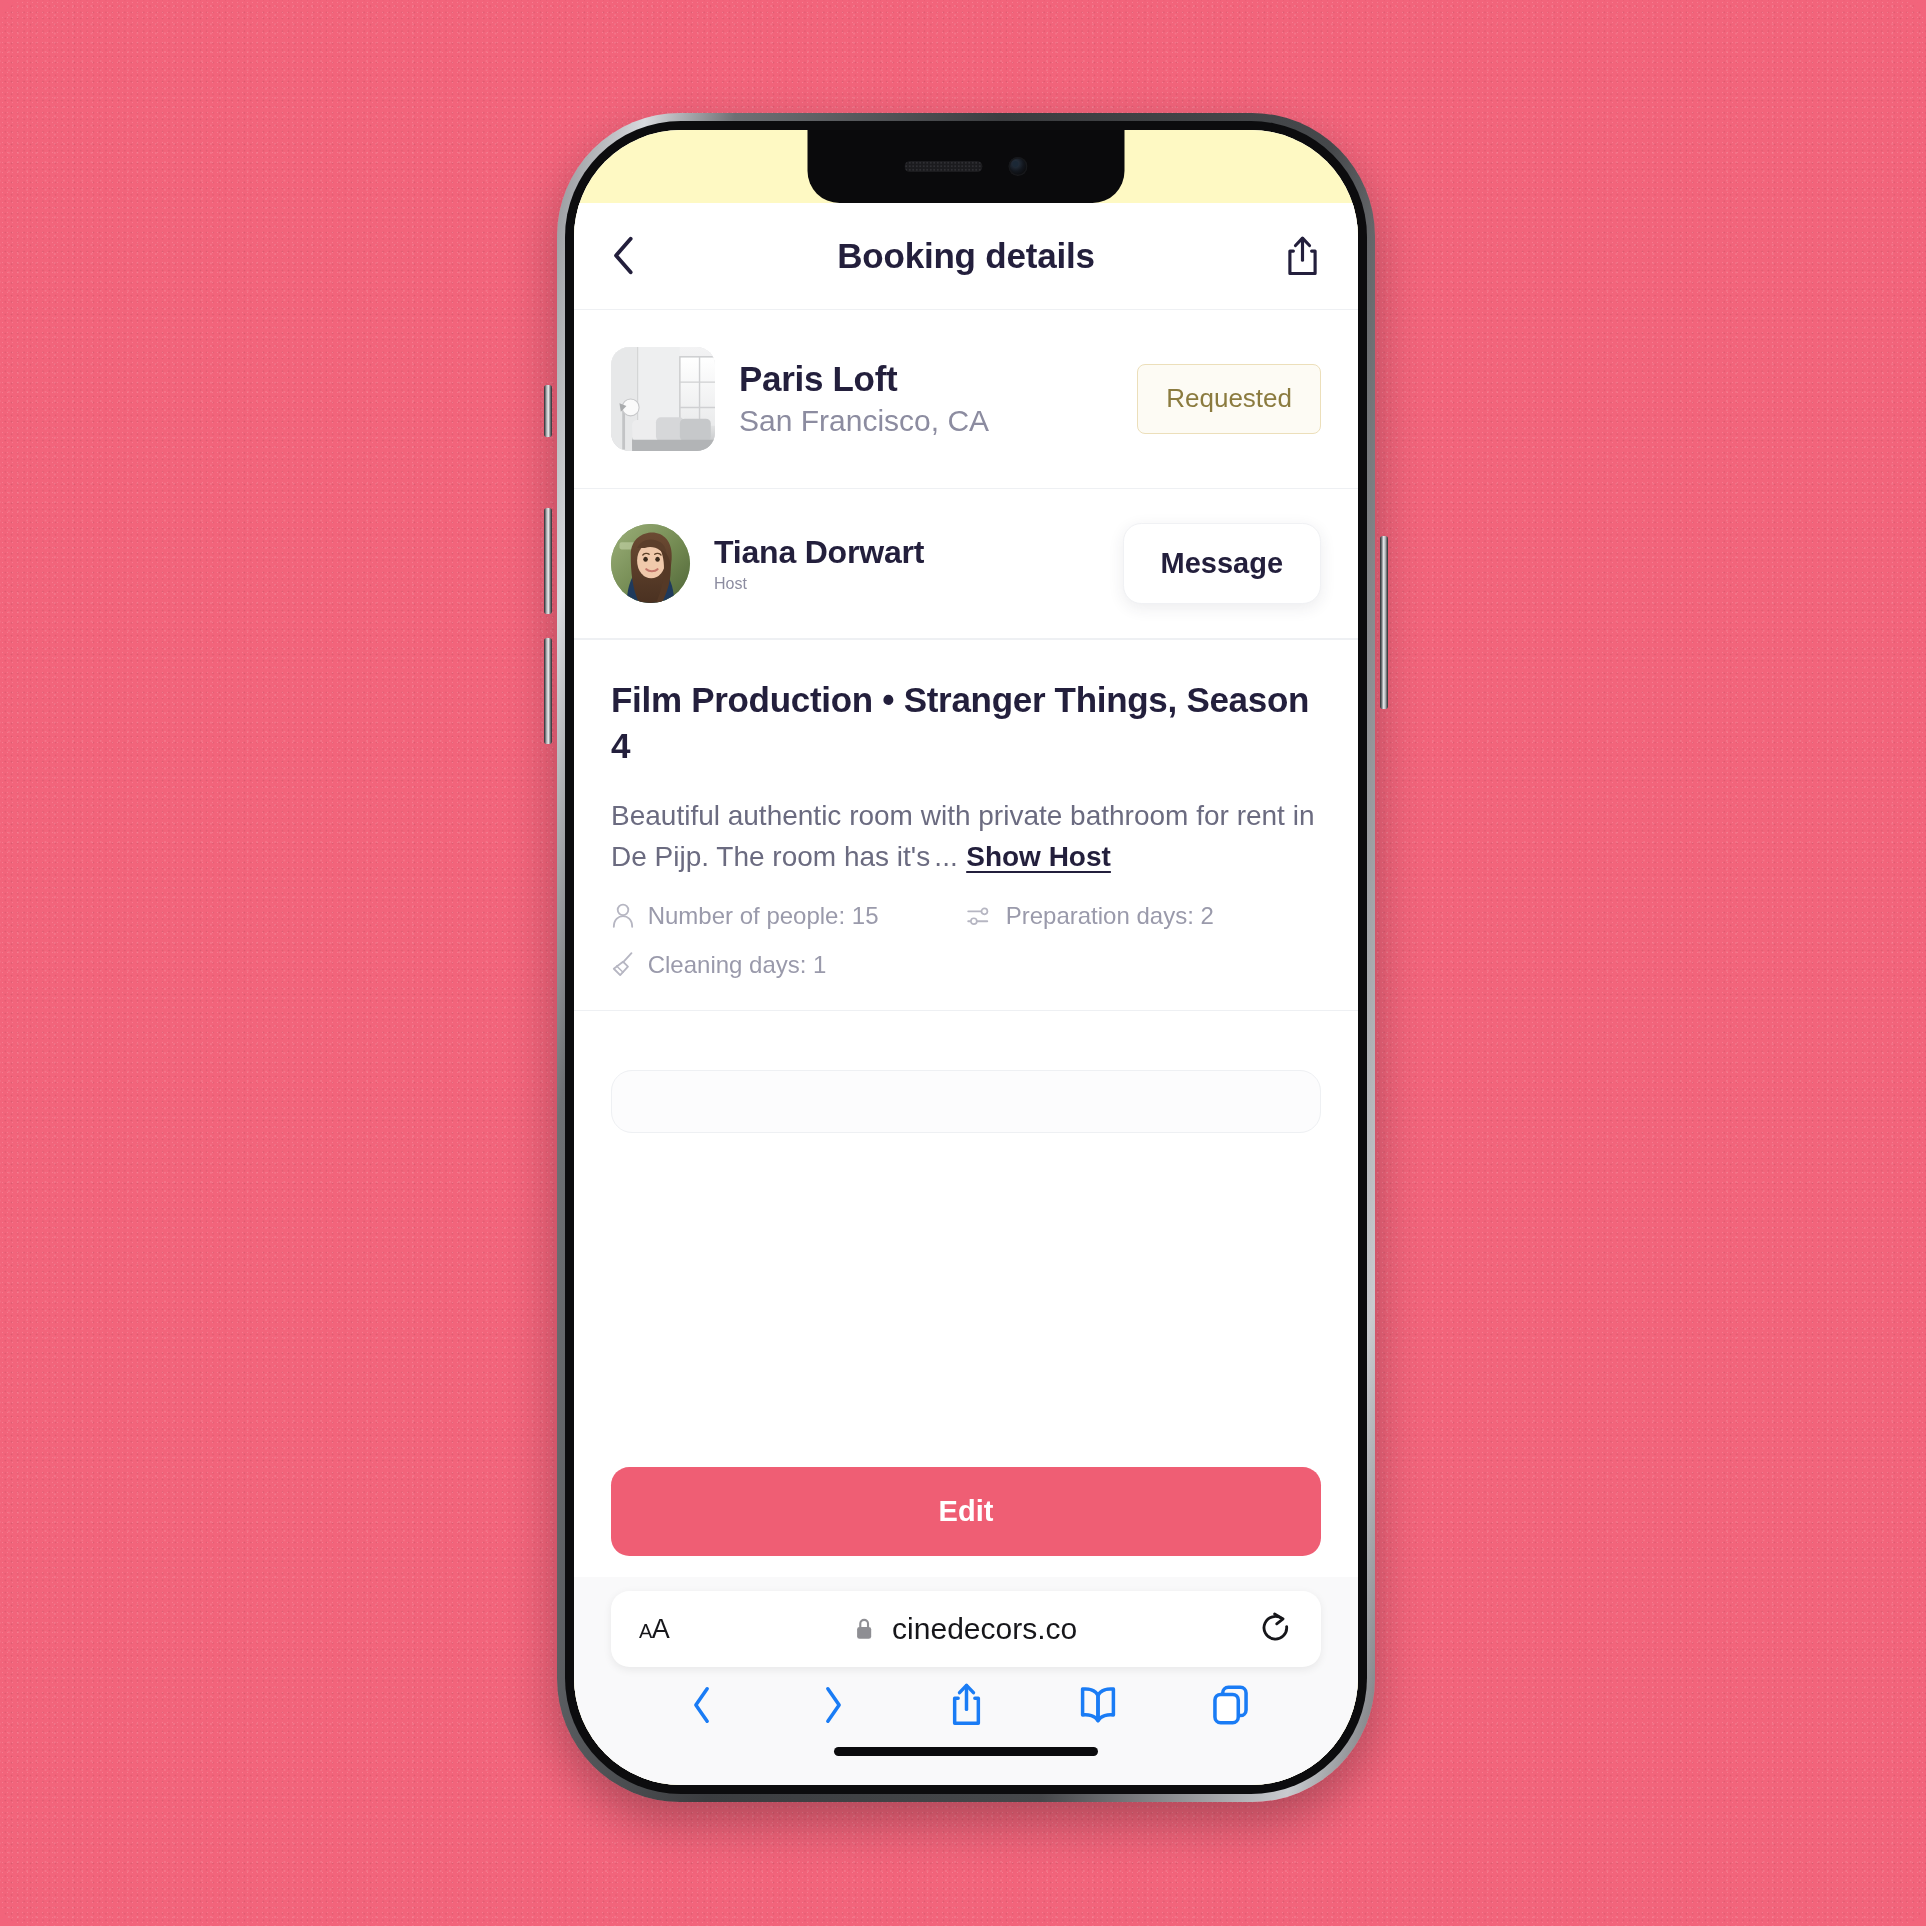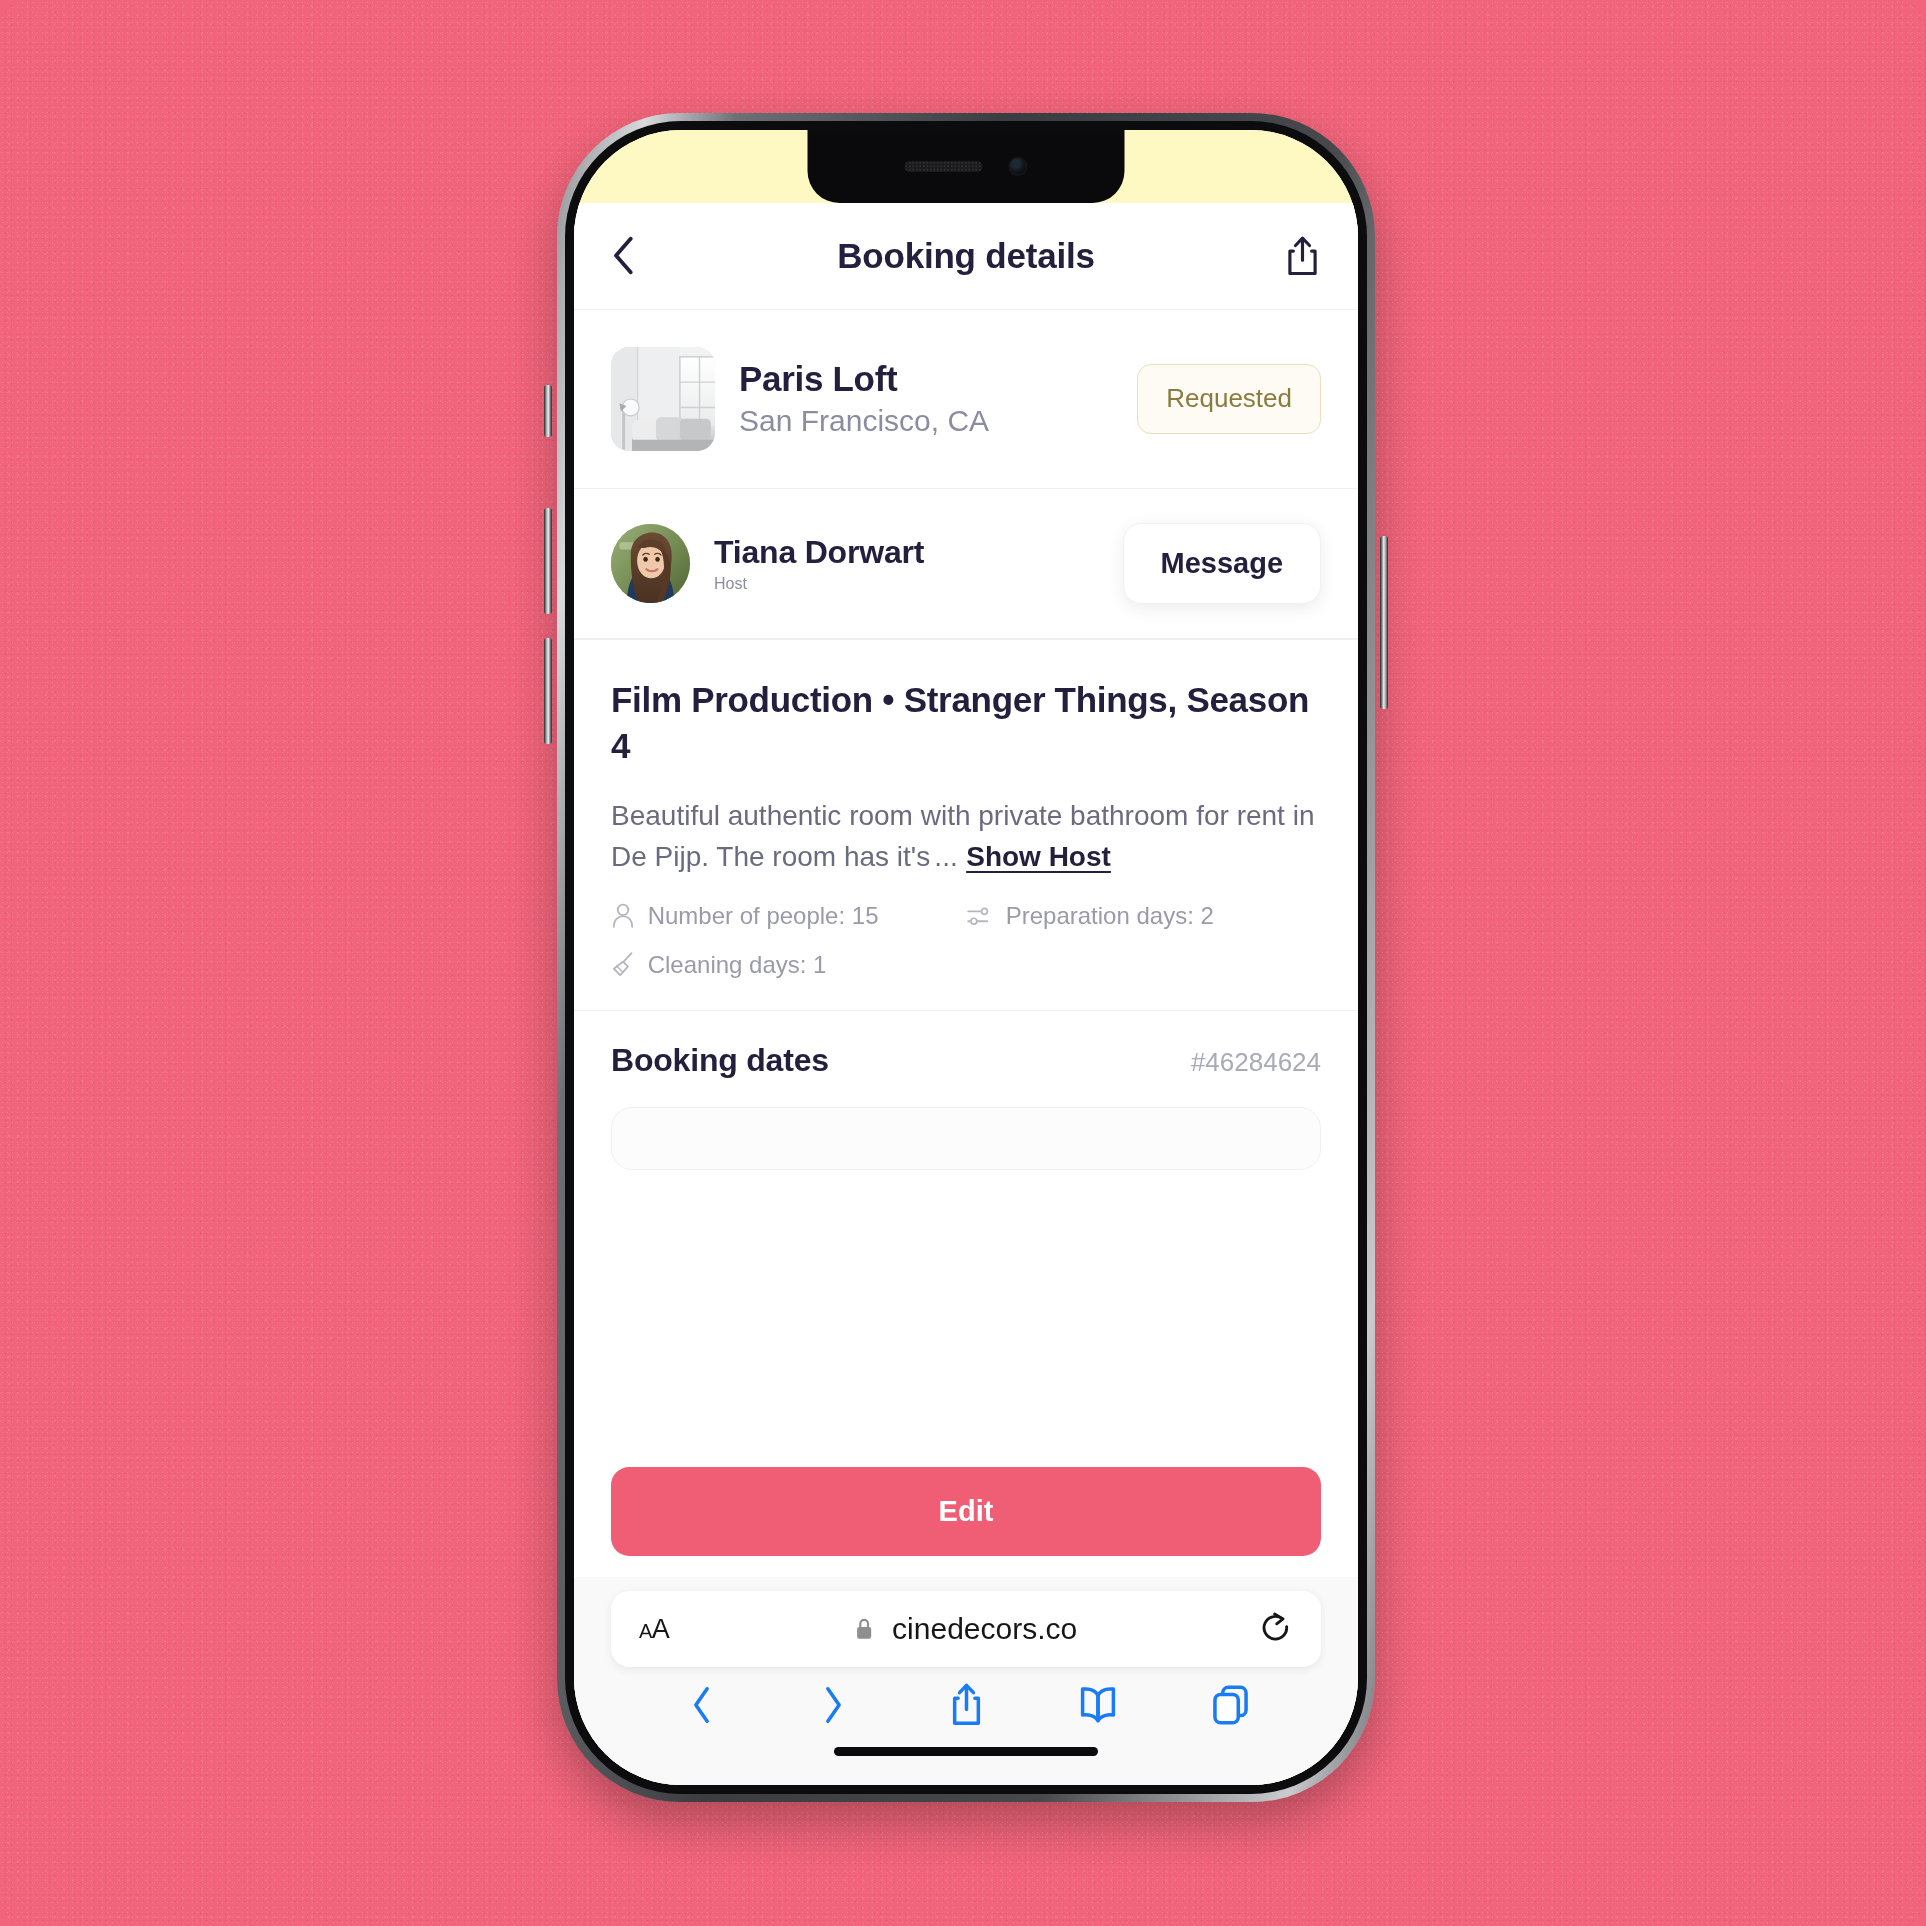--- a/index.html
+++ b/index.html
@@ -142,21 +142,21 @@
   #property-location {
     font-size: 30px; color:#8c8ca0; margin-top: 5.6px; line-height:1.2;
   }
   #status-badge {
     flex:0 0 auto;
     border: 1.4px solid #ecdfba;
     background:#fdfbf4;
     color:#8b7b3f;
     font-size: 26px;
     padding: 18.3px 28px;
-    border-radius: 14px;
+    border-radius: 8px;
     white-space:nowrap;
     cursor:default;
   }
 
   
   #host-row {
     display:flex; align-items:center; gap: 24px;
     padding: 34px 37px;
   }
   #host-avatar {
@@ -442,24 +442,20 @@
                   <path d="M8 21 L17 30" stroke="#b6b6c2" stroke-width="2" stroke-linecap="round"></path>
                 </svg>
                 <span class="meta-label">Cleaning days: 1</span>
               </div>
             </div>
           </div>
 
           <div class="divider"></div>
 
           <div id="booking-dates-block">
-            <div id="booking-dates-head">
-              <div id="booking-dates-title">Booking dates</div>
-              <div id="booking-id">#46284624</div>
-            </div>
             <div id="date-card-peek"></div>
           </div>
 
           <div id="action-bar">
             <button id="edit-btn">Edit</button>
           </div>
 
         </div>
 
         <div id="safari">

